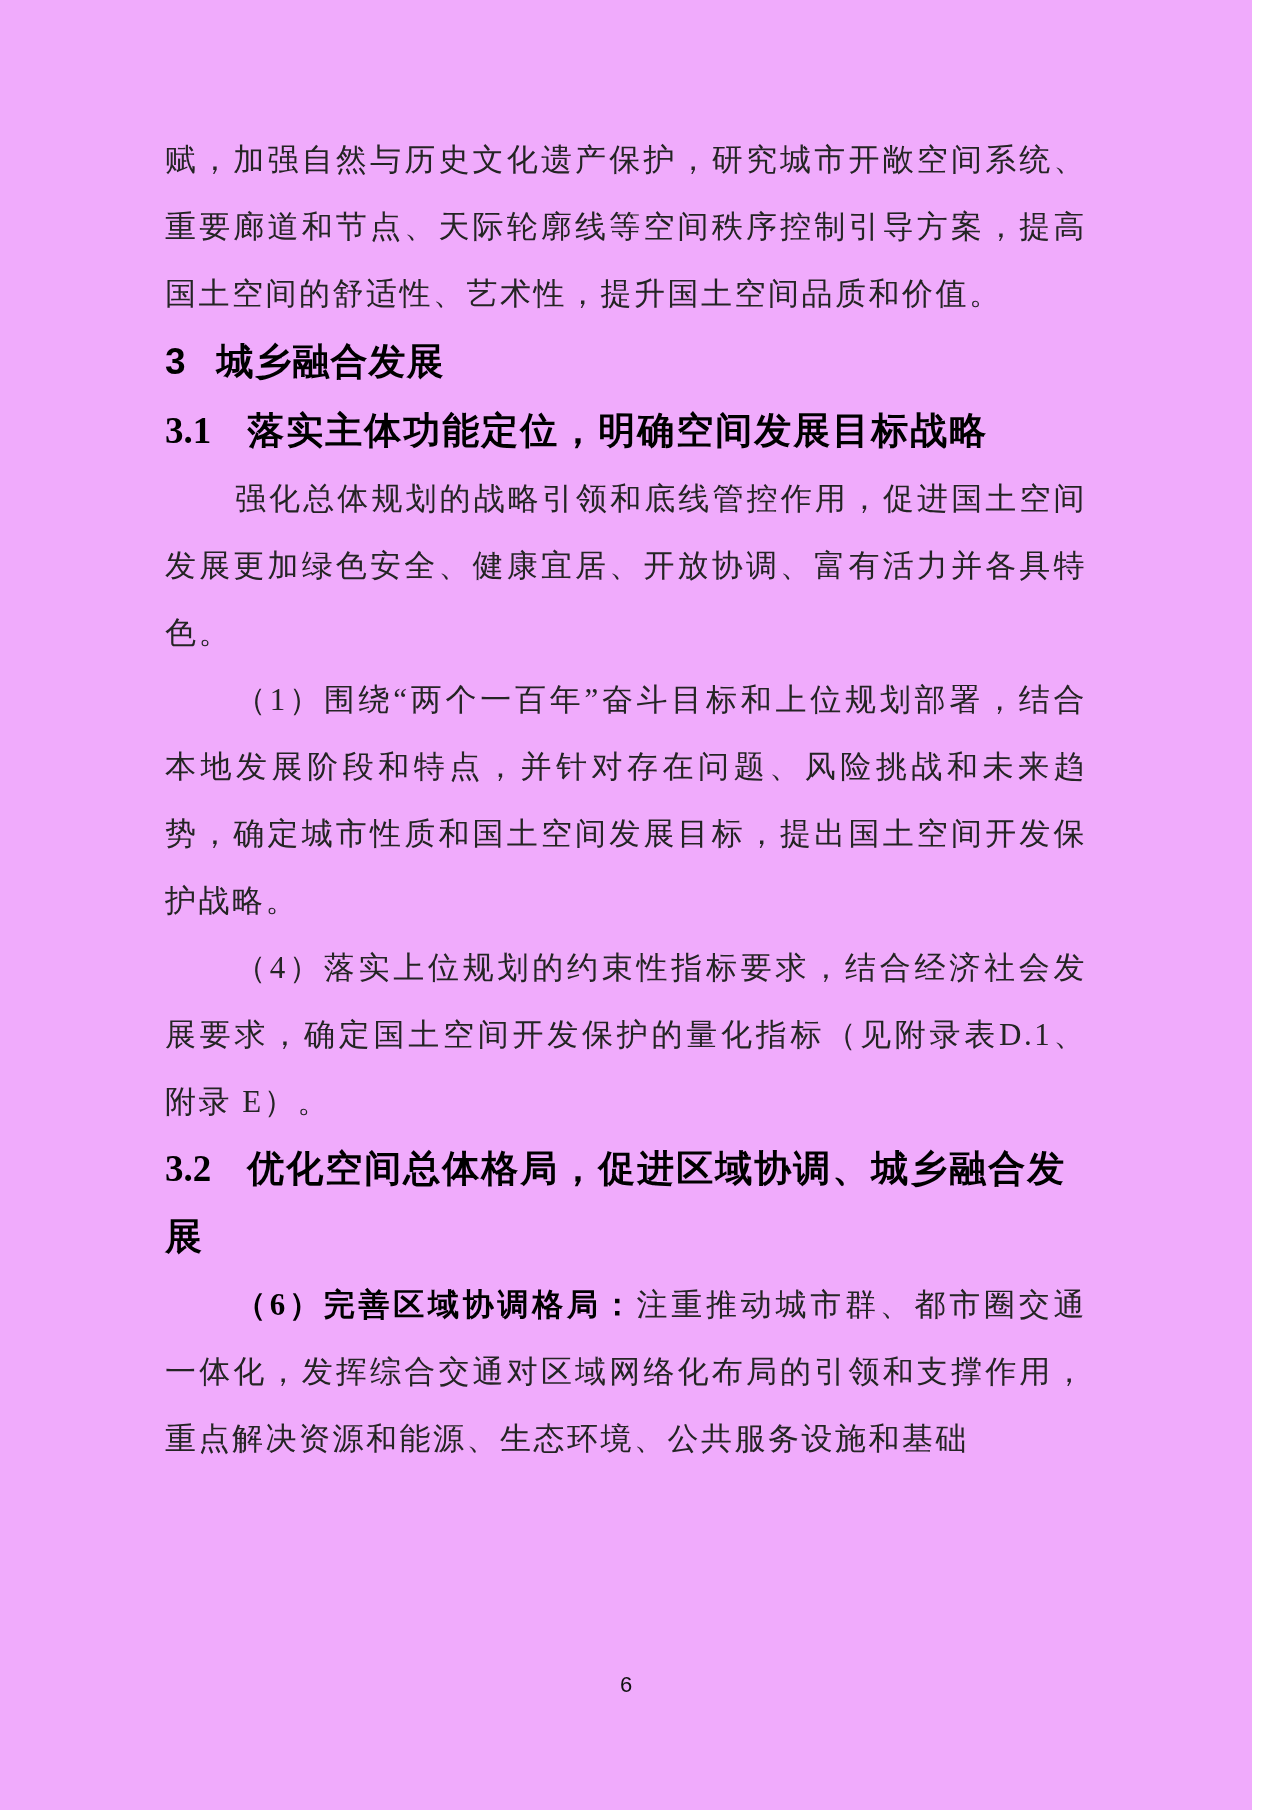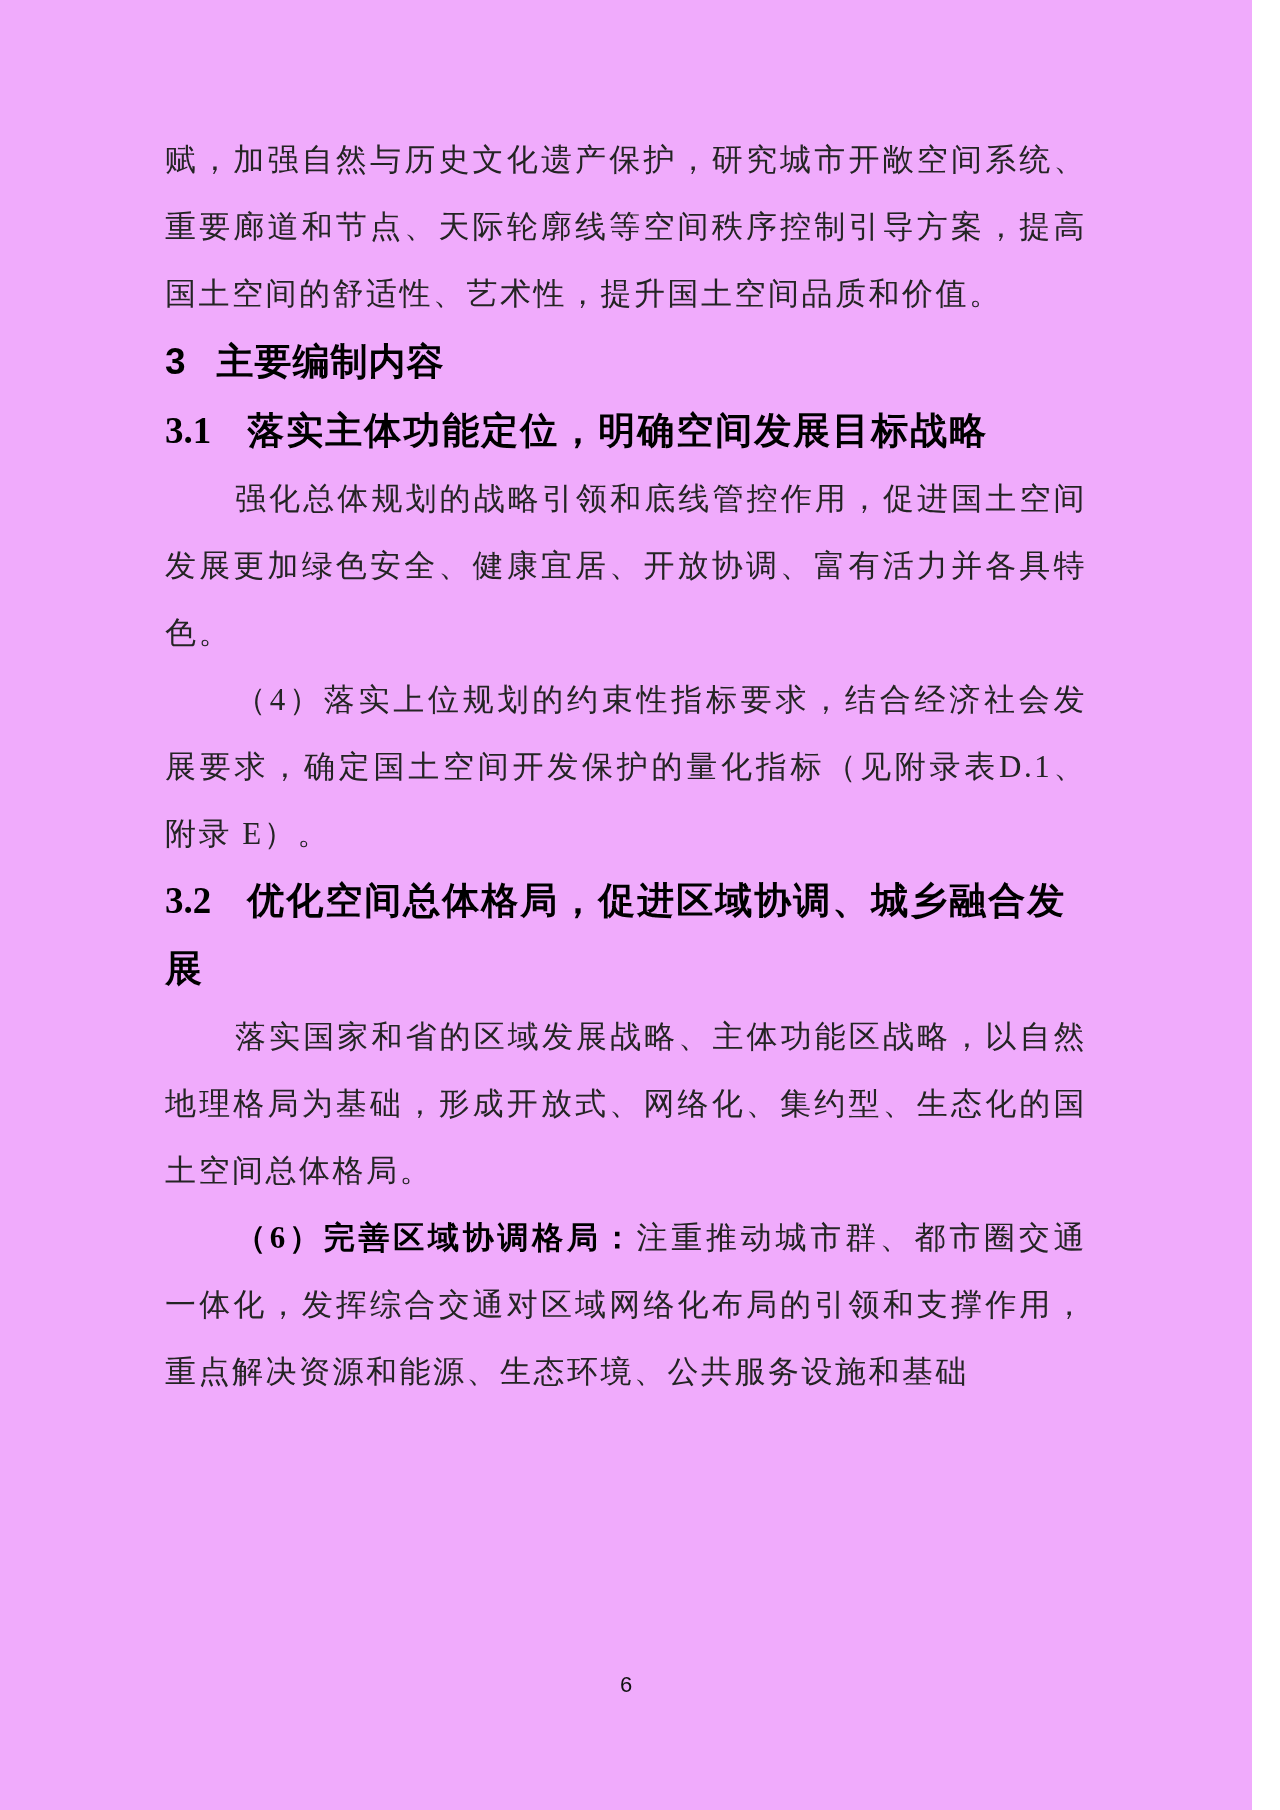--- a/index.html
+++ b/index.html
@@ -75,37 +75,37 @@
 </style>
 </head>
 <body>
 
 <div class="page">
   <div class="content">
 
     <p class="body">赋，加强自然与历史文化遗产保护，研究城市开敞空间系统、重要廊道和节点、天际轮廓线等空间秩序控制引导方案，提高国土空间的舒适性、艺术性，提升国土空间品质和价值。</p>
 
     <h1 class="sec">
-      <span class="num">3</span><span>主要编制内容</span>
+      <span class="num">3</span><span>城乡融合发展</span>
     </h1>
 
     <h2 class="sub">
       <span class="num">3.1</span><span>落实主体功能定位，明确空间发展目标战略</span>
     </h2>
 
     <p class="body ind">强化总体规划的战略引领和底线管控作用，促进国土空间发展更加绿色安全、健康宜居、开放协调、富有活力并各具特色。</p>
 
+    <p class="body ind">（1）围绕“两个一百年”奋斗目标和上位规划部署，结合本地发展阶段和特点，并针对存在问题、风险挑战和未来趋势，确定城市性质和国土空间发展目标，提出国土空间开发保护战略。</p>
 
     <p class="body ind">（4）落实上位规划的约束性指标要求，结合经济社会发展要求，确定国土空间开发保护的量化指标（见附录表D.1、附录 E）。</p>
 
     <h2 class="sub">
       <span class="num">3.2</span><span>优化空间总体格局，促进区域协调、城乡融合发展</span>
     </h2>
 
-    <p class="body ind">落实国家和省的区域发展战略、主体功能区战略，以自然地理格局为基础，形成开放式、网络化、集约型、生态化的国土空间总体格局。</p>
 
     <p class="body ind">
       <span class="lead">（6）完善区域协调格局：</span><span>注重推动城市群、都市圈交通一体化，发挥综合交通对区域网络化布局的引领和支撑作用，重点解决资源和能源、生态环境、公共服务设施和基础</span>
     </p>
 
   </div>
 
   <div class="pageno">6</div>
 </div>
 

